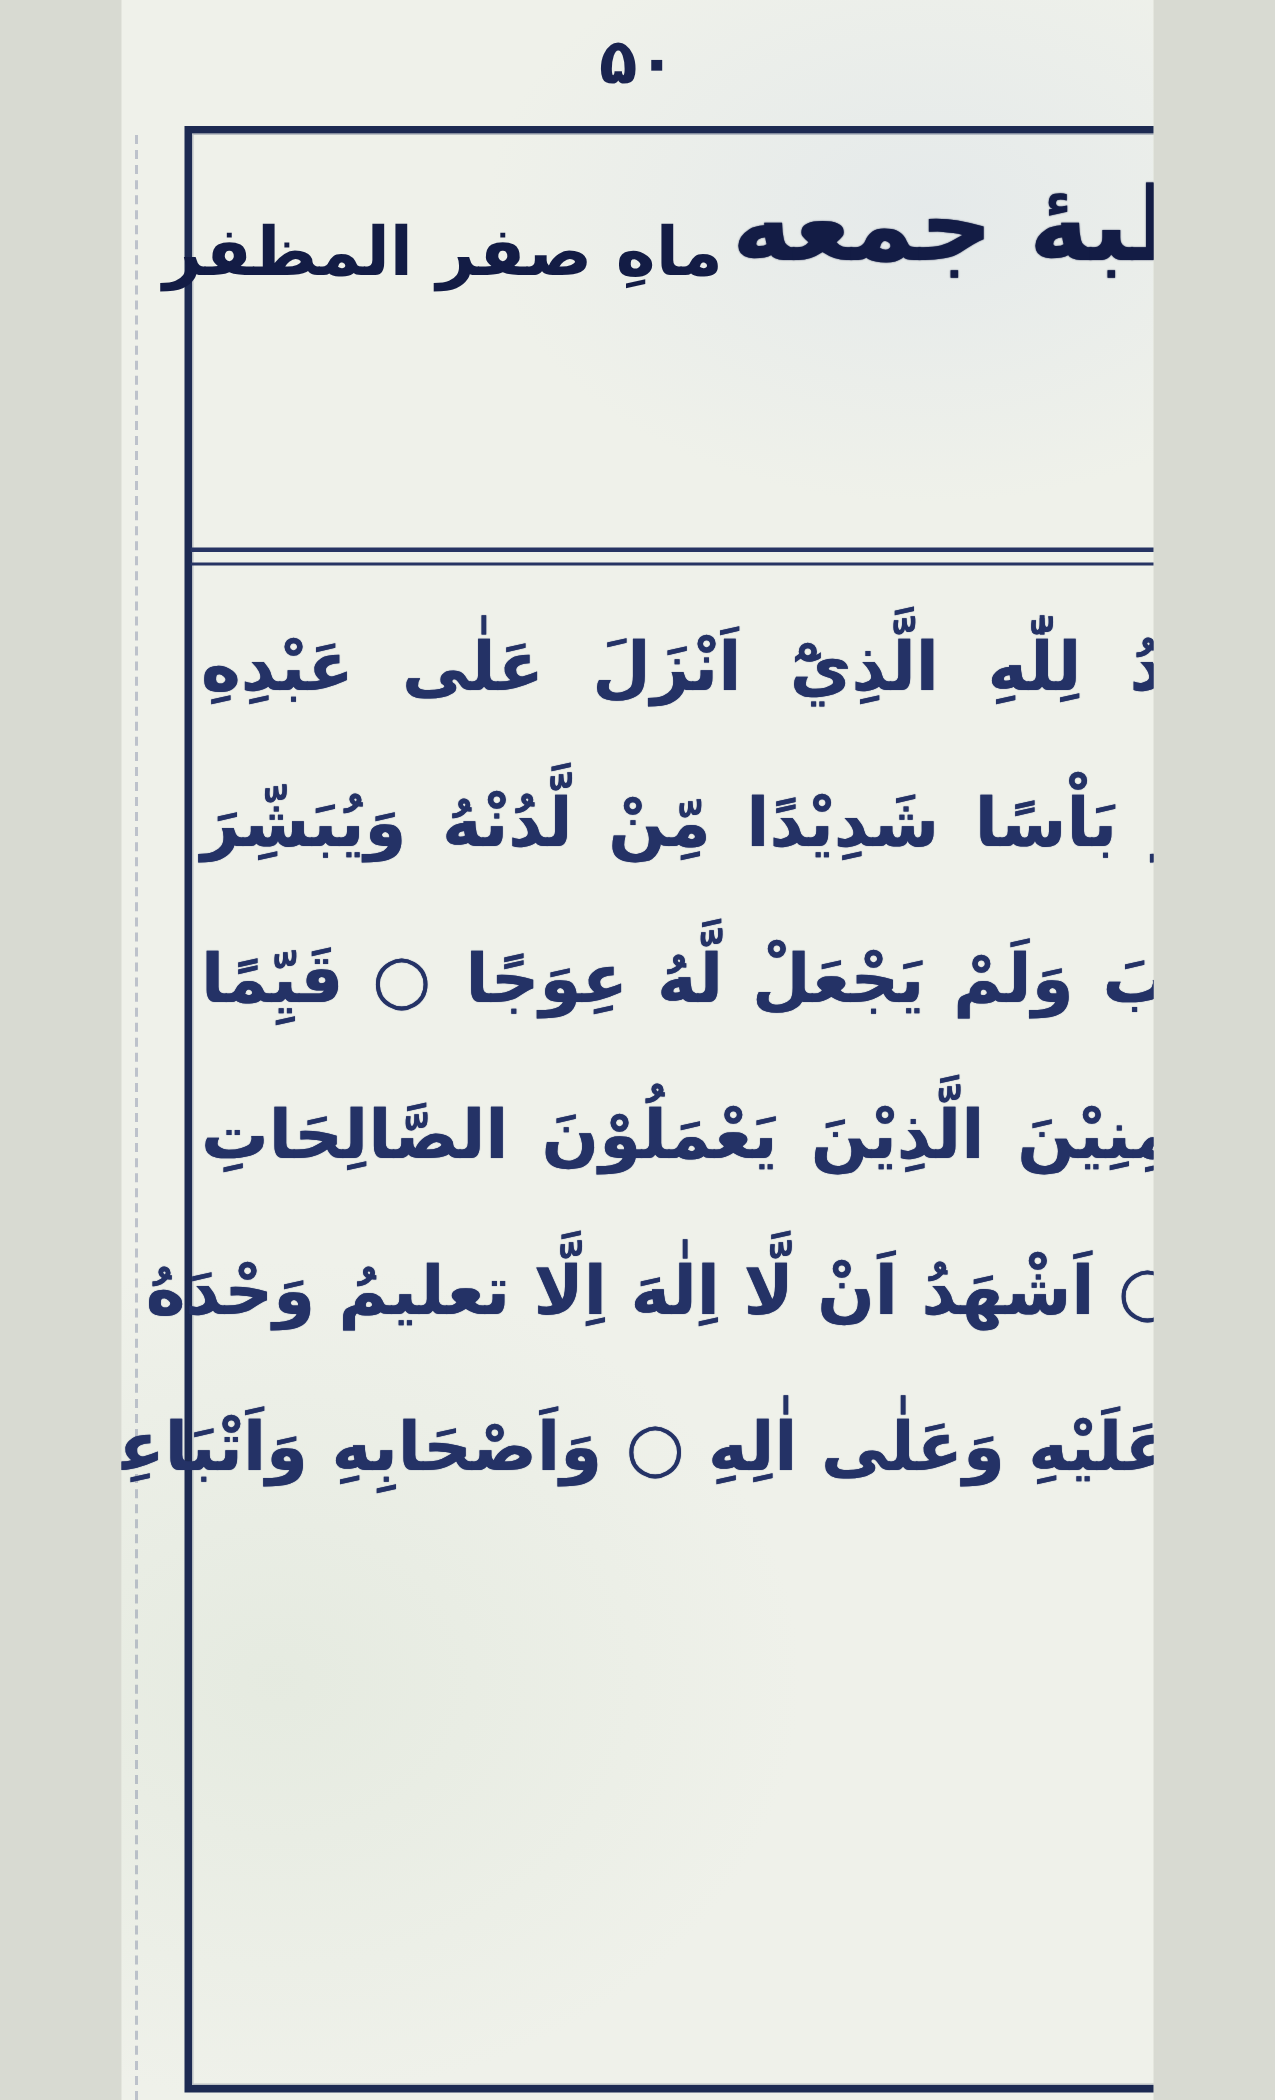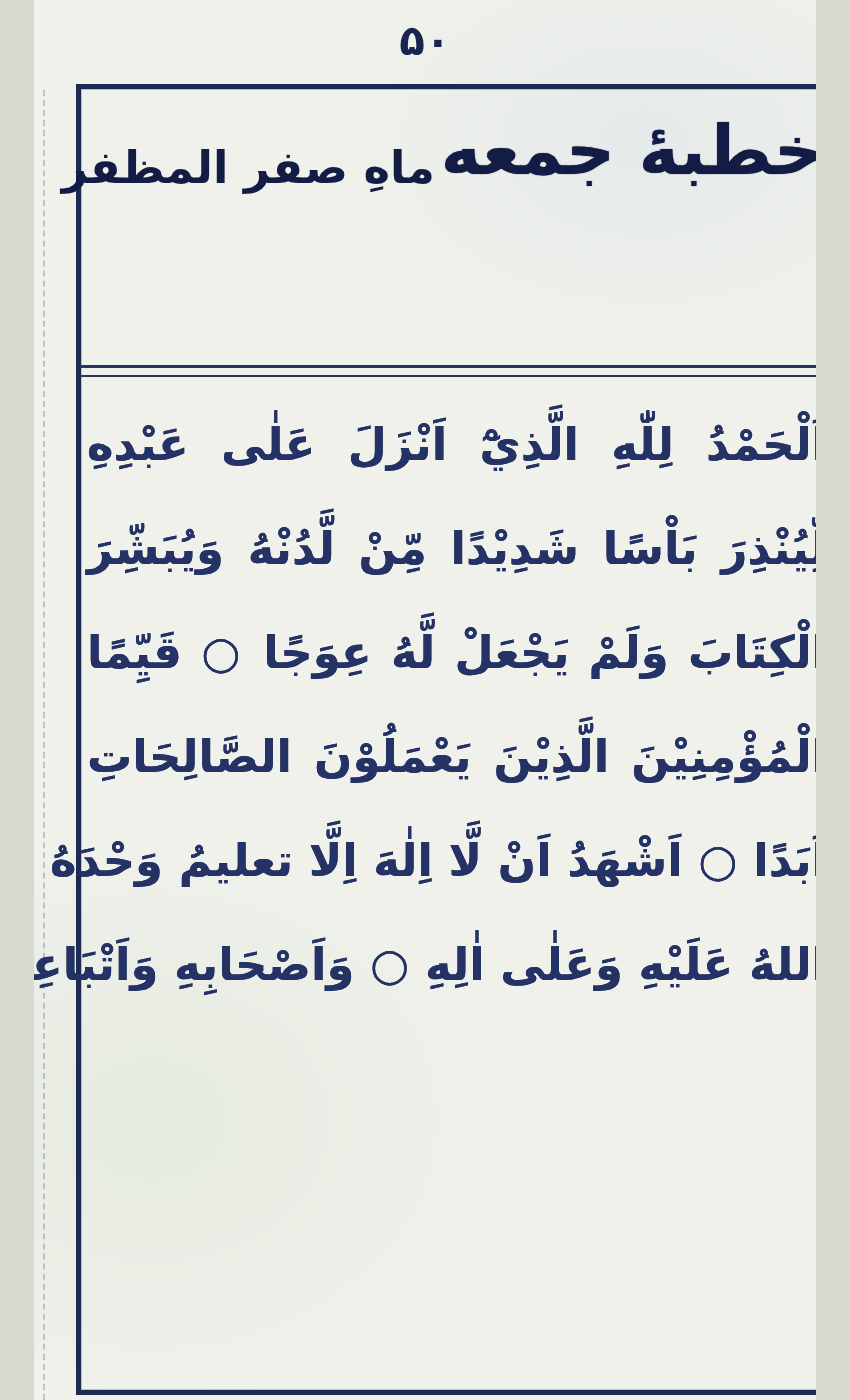--- a/index.html
+++ b/index.html
@@ -2,21 +2,21 @@
 <html lang="ur" dir="rtl"><head>
 <meta charset="utf-8">
 <style>
   html, body {
     margin: 0;
     padding: 0;
     background: #d8dad2;
   }
   .page {
     position: relative;
-    width: 782px;
+    width: 688px;
     height: 1400px;
     margin: 0 auto;
     background: #eff1ea;
     overflow: hidden;
     font-family: "DejaVu Sans", sans-serif;
     color: #1f2c5e;
   }
   
   .page::before {
     content: "";

